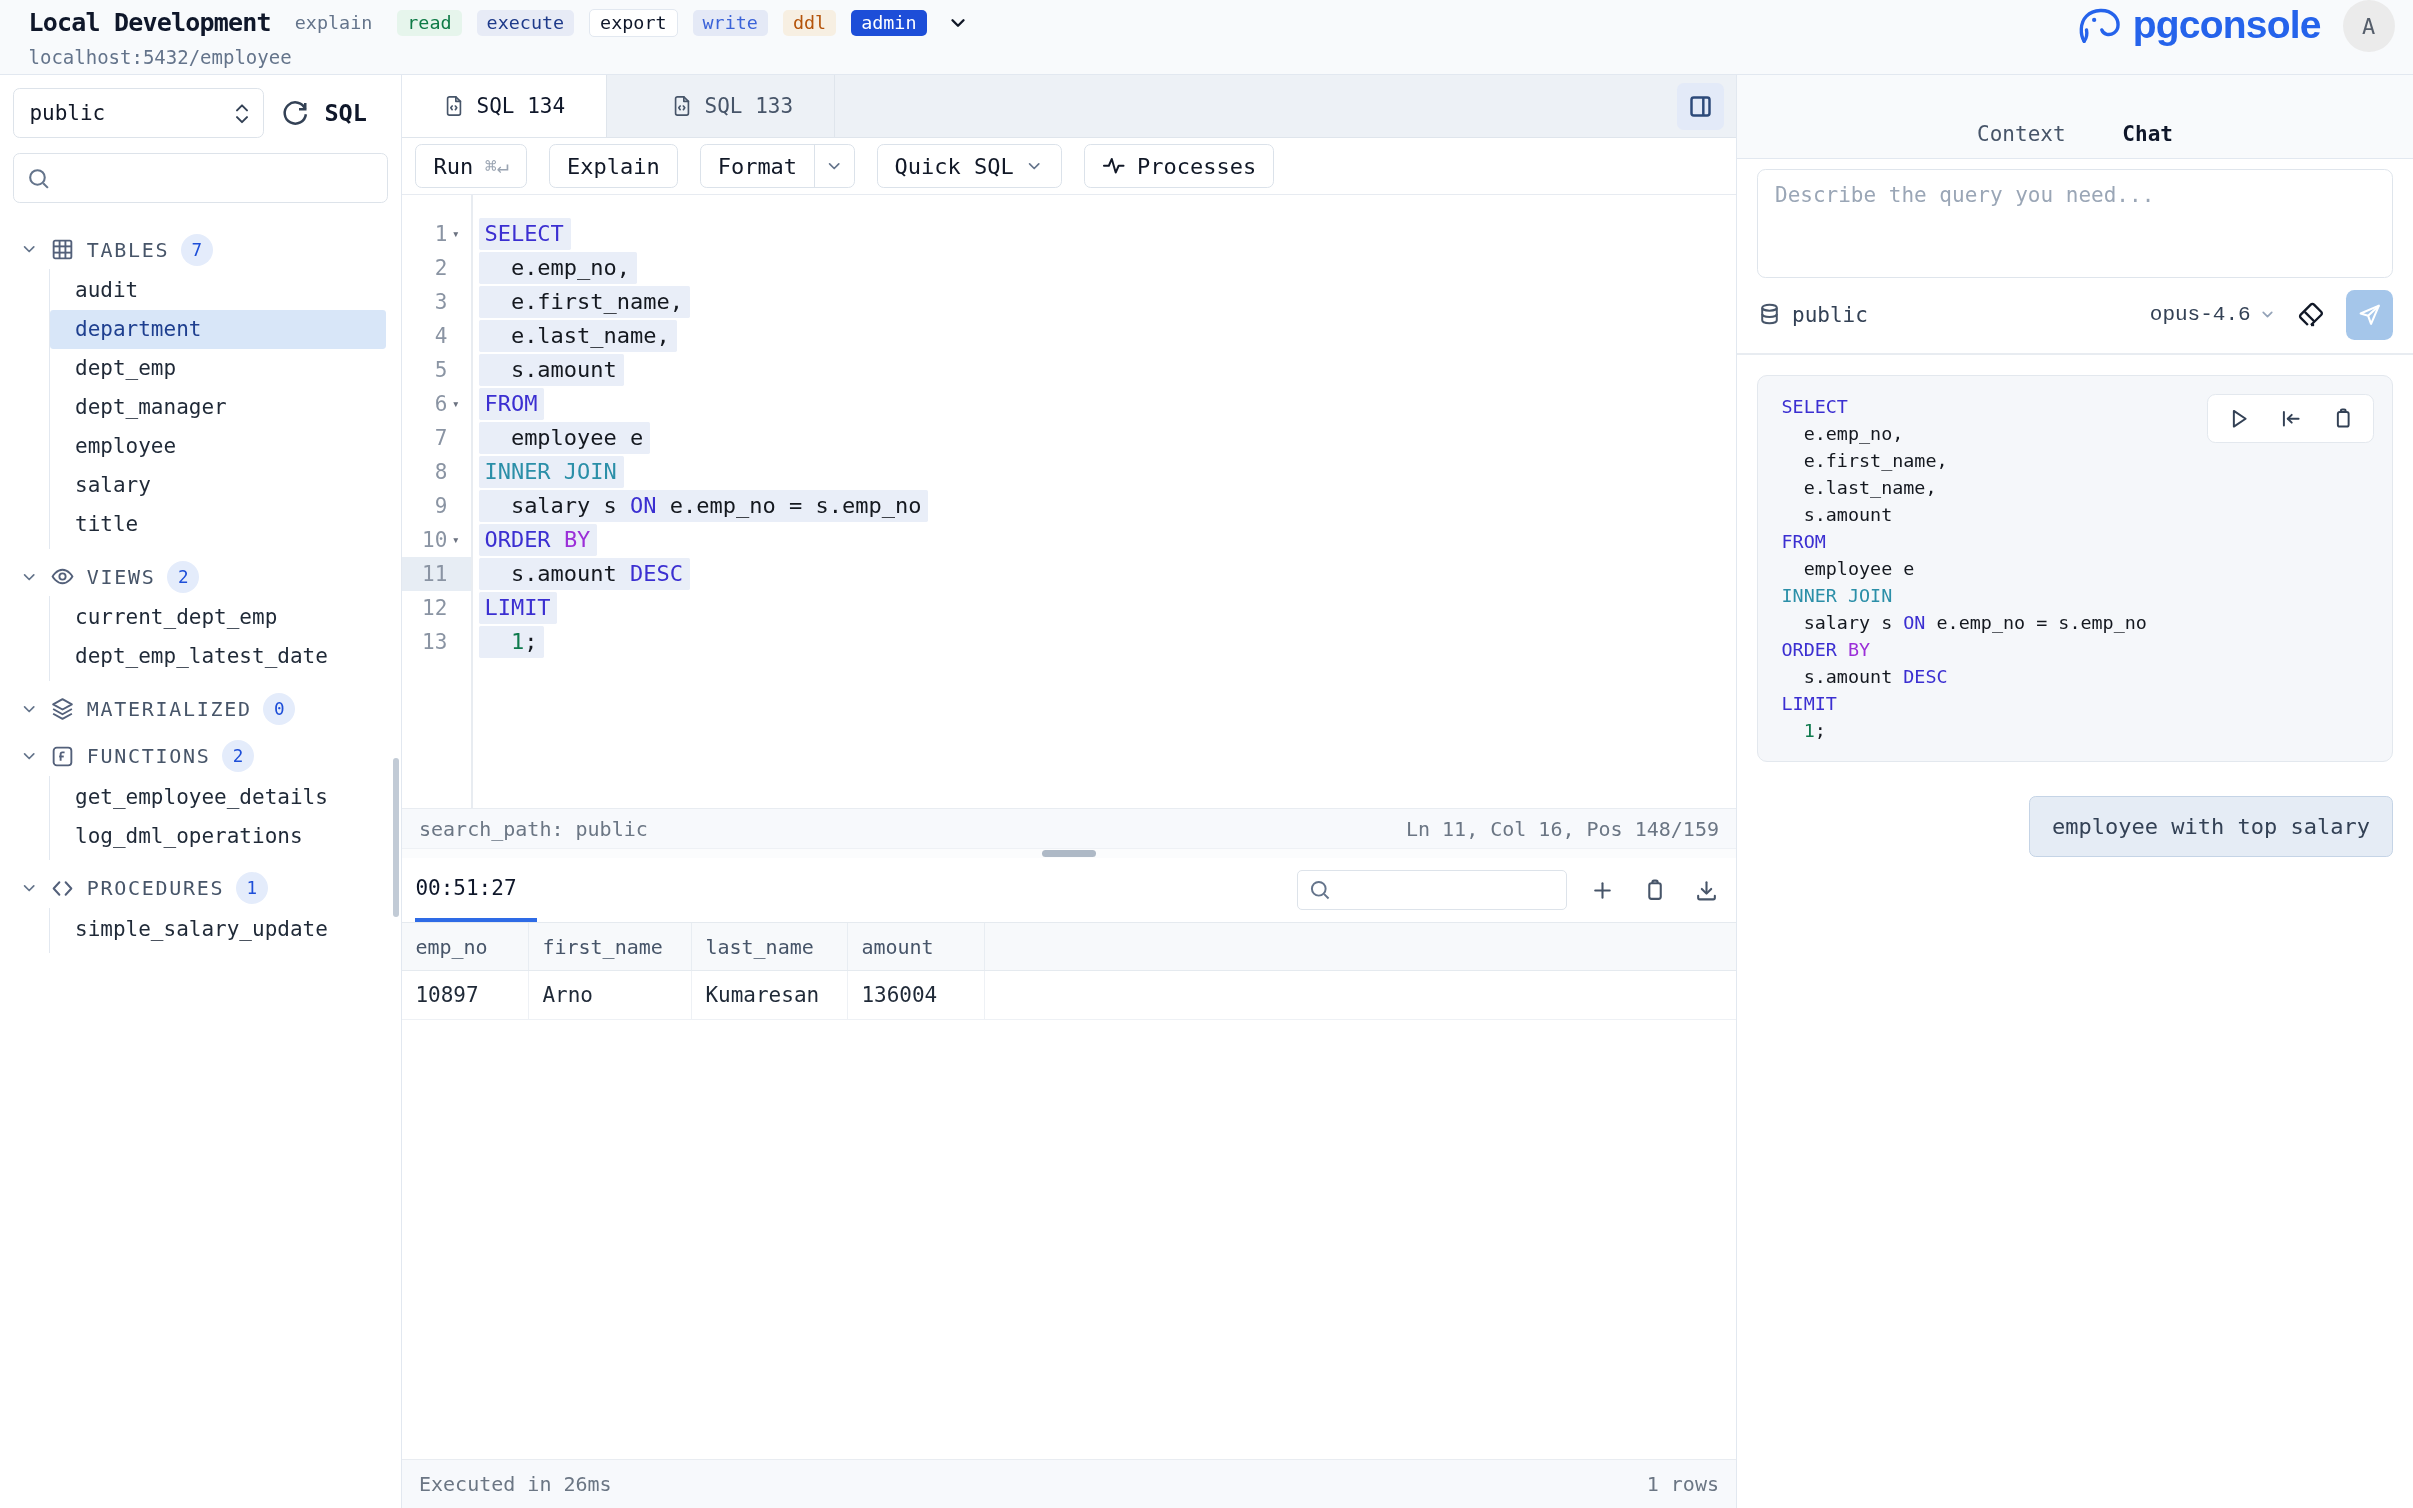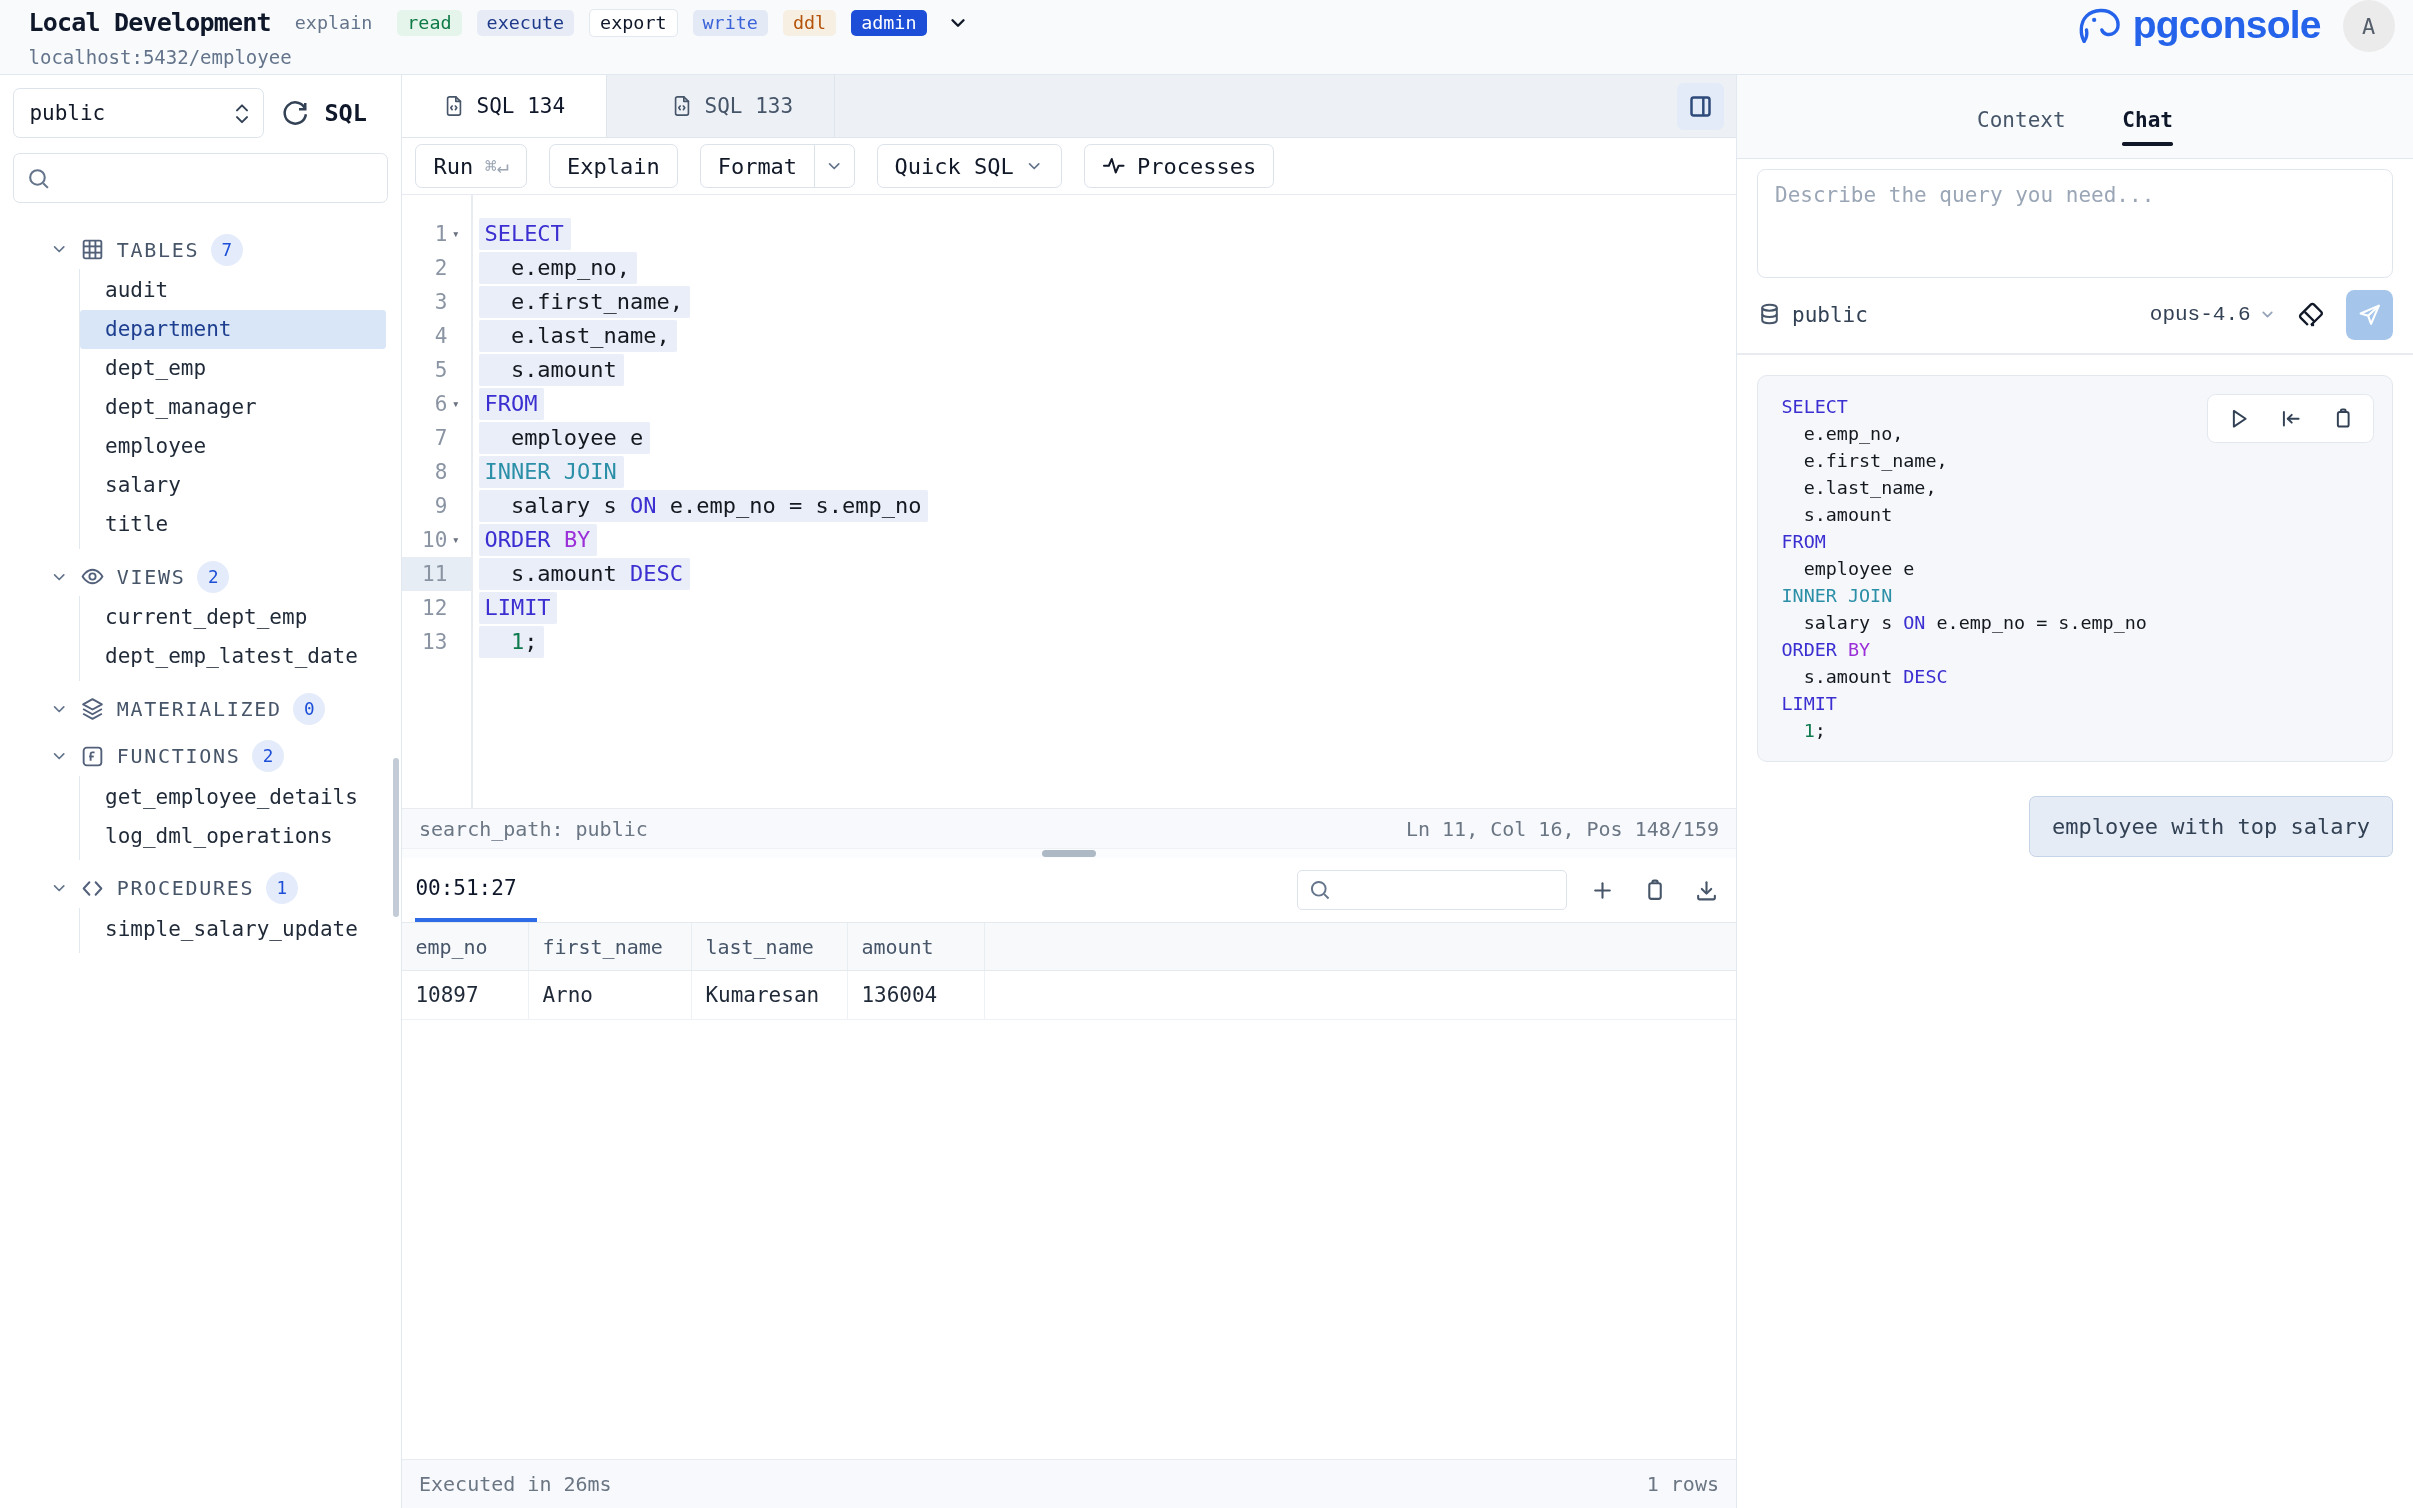--- a/index.html
+++ b/index.html
@@ -33,21 +33,21 @@
   .sidebar { position:absolute; left:0; top:75px; bottom:0; width:402px; background:#ffffff;
     border-right:1.7px solid #e2e8f0; }
   .sb-controls { display:flex; align-items:center; gap:15px; padding:13.4px 13.4px 0 13.4px; }
   .schema-select { width:251px; height:50px; border:1.7px solid #dde3ea; border-radius:6.7px;
     background:#fff; display:flex; align-items:center; justify-content:space-between;
     padding:0 11.7px 0 15px; font-size:21px; color:#111827; }
   .icon-btn { background:none; border:none; color:#334155; display:flex; align-items:center; }
   .sb-sql { font-size:23.5px; font-weight:bold; color:#0f172a; }
   .sb-search { margin:15px 13.4px 6.7px 13.4px; height:50px; border:1.7px solid #dde3ea; border-radius:6.7px;
     display:flex; align-items:center; padding:0 11.7px; color:#64748b; background:#fff; }
-  .tree { padding-top:11.7px;margin-left:30px; }
+  .tree { padding-top:11.7px; }
   .tree-section { margin-top:8.4px; }
   .sec-head { display:flex; align-items:center; gap:11.7px; height:39px; padding-left:20px; }
   .sec-chevron { color:#64748b; display:flex; }
   .sec-icon { color:#53607a; display:flex; }
   .sec-label { font-size:20px; color:#475569; letter-spacing:1.7px; }
   .sec-count { min-width:32px; height:32px; padding:0 6.7px; border-radius:16px; background:#e4ecfb;
     color:#1d4ed8; font-size:17.6px; display:flex; align-items:center; justify-content:center; }
   .sec-items { margin-left:49px; border-left:1.7px solid #e2e8f0; padding:1.7px 0 5px 0; }
   .tree-item { height:39px; display:flex; align-items:center; padding-left:25px; font-size:21px;
     color:#1f2937; margin-right:15px; border-radius:3.4px; }
@@ -113,21 +113,21 @@
   .rt-row .cell { border-right-color:#eef1f5; }
   .spacer { flex:1; background:#fff; }
   .res-footer { height:49px; background:#f7f9fc; border-top:1.7px solid #e8ecf1; display:flex;
     align-items:center; justify-content:space-between; padding:0 17px; font-size:20px; color:#6b7684; flex:none; }
 
   
   .rpanel { position:absolute; left:1736px; top:75px; bottom:0; width:677px; background:#ffffff;
     border-left:1.7px solid #e2e8f0; }
   .rp-tabbar { height:84px; background:#f8fafc; border-bottom:1.7px solid #e2e8f0; display:flex;
     align-items:flex-end; justify-content:center; gap:20px; padding-bottom:11.7px; }
-  .rp-tab { display:flex; flex-direction:column; align-items:center; padding:0 18.4px; }
+  .rp-tab { display:flex; flex-direction:row; align-items:center; padding:0 18.4px; }
   .rp-tab .lbl { font-size:21px; color:#475569; }
   .rp-tab .bar { height:4.2px; width:100%; margin-top:10px; background:transparent; border-radius:1.7px; }
   .rp-tab.active .lbl { color:#0f172a; font-weight:bold; }
   .rp-tab.active .bar { background:#111827; }
   .rp-content { padding:10px 20px 0 20px; display:flex; flex-direction:column; height:calc(100% - 84px); }
   .chat-input { width:100%; height:109px; border:1.7px solid #dfe5ec; border-radius:8.4px;
     font-family:"DejaVu Sans Mono", monospace; font-size:21px; color:#111827; padding:13.4px 17px;
     resize:none; outline:none; background:#fff; }
   .chat-input::placeholder { color:#9aa6b6; }
   .chat-ctl-row { margin-top:11.7px; height:50px; display:flex; align-items:center; }

